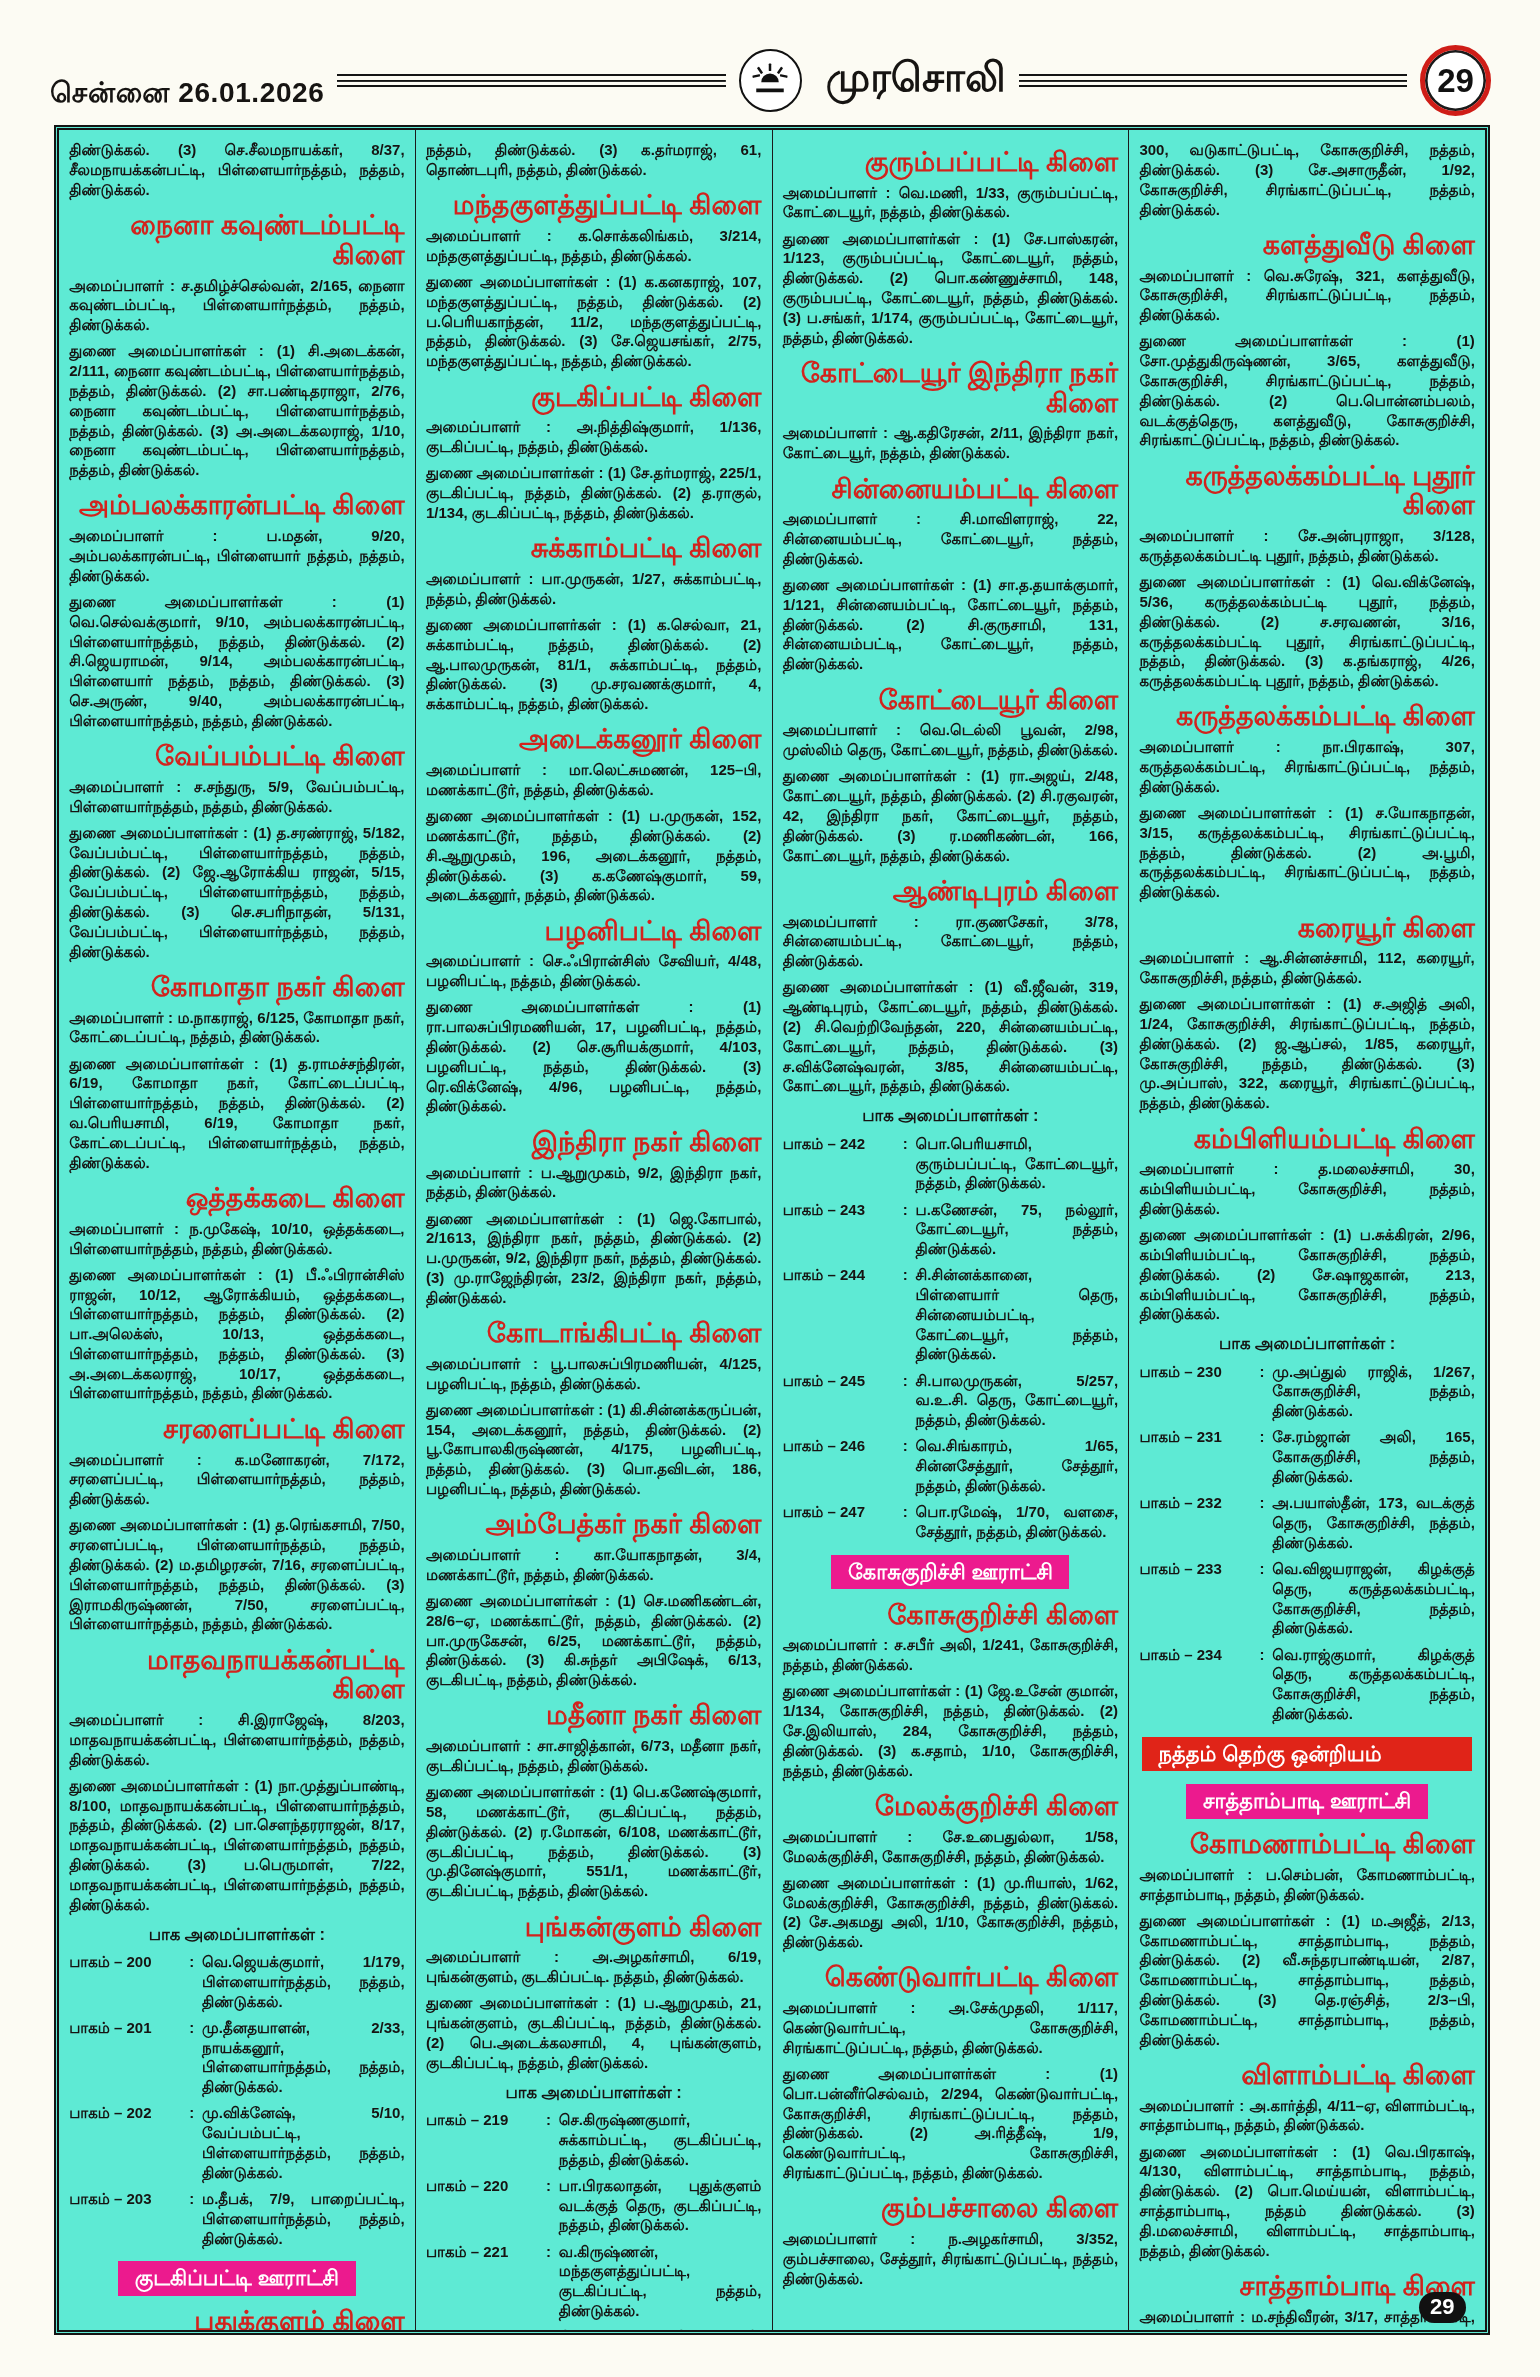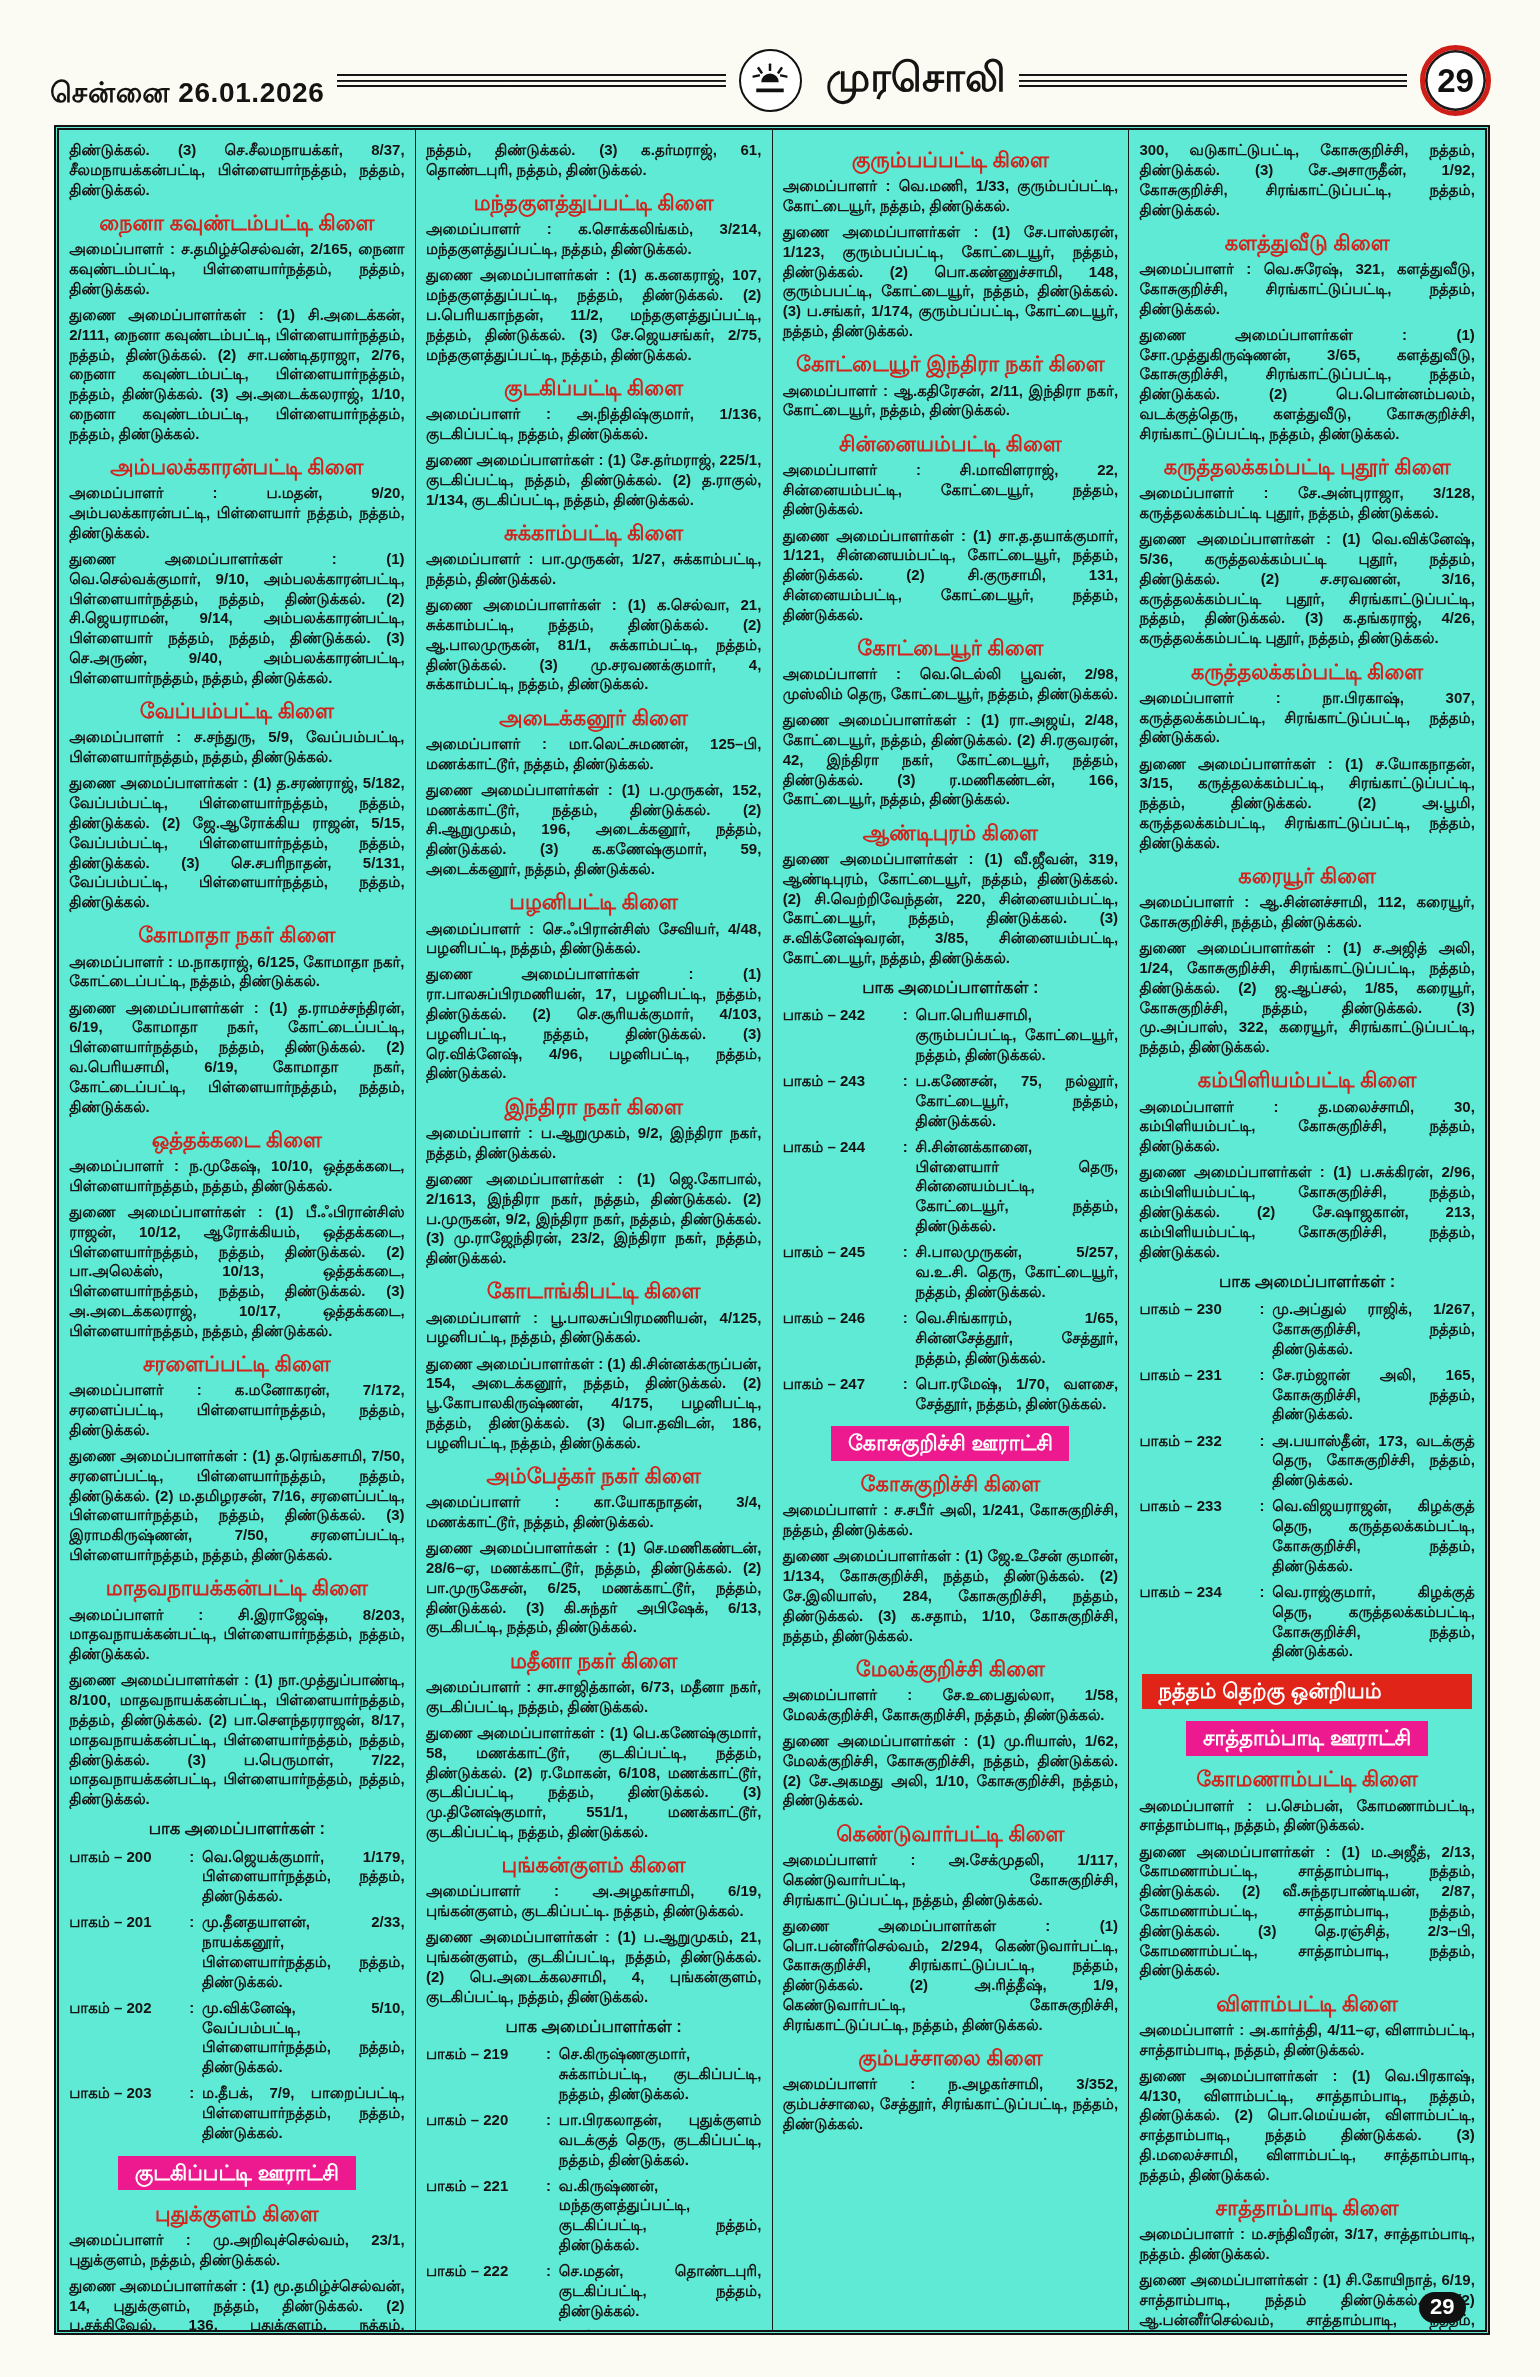--- a/index.html
+++ b/index.html
@@ -38,21 +38,21 @@
     border-right:1.9px solid #1b1b1b;
   }
   .col:last-child{border-right:none;}
   
   .body-text,.org-line,.dep-line{
     font-size:15px;line-height:1.32;font-weight:600;
     text-align:justify;margin:3.8px 0 6.4px 0;word-break:break-word;
   }
   .lbl{font-weight:700;}
   .branch-heading{
-    color:#d2231d;font-size:21px;font-weight:700;text-align:center;
+    color:#d2231d;font-size:27px;font-weight:700;text-align:right;
     margin:11.5px 0 5.1px 0;line-height:1.1;
   }
   .banner{
     display:block;margin:12.8px auto 3.8px auto;width:fit-content;max-width:100%;
     color:#fff;font-size:21px;font-weight:700;text-align:left;
     padding:5.1px 16.6px 6.4px 16.6px;line-height:1.1;
   }
   .banner.magenta{background:#ec1a8e;}
   .banner.red{background:#e02418;width:calc(100% - 5.1px);box-sizing:border-box;}
   .parts-title{
@@ -210,20 +210,21 @@
       <p class="dep-line"><span class="lbl">துணை அமைப்பாளர்கள் : </span><span>(1) சே.பாஸ்கரன், 1/123, குரும்பப்பட்டி, கோட்டையூர், நத்தம், திண்டுக்கல். (2) பொ.கண்ணுச்சாமி, 148, குரும்பபட்டி, கோட்டையூர், நத்தம், திண்டுக்கல். (3) ப.சங்கர், 1/174, குரும்பப்பட்டி, கோட்டையூர், நத்தம், திண்டுக்கல்.</span></p>
       <h3 class="branch-heading">கோட்டையூர் இந்திரா நகர் கிளை</h3>
       <p class="org-line"><span class="lbl">அமைப்பாளர் : </span><span>ஆ.கதிரேசன், 2/11, இந்திரா நகர், கோட்டையூர், நத்தம், திண்டுக்கல்.</span></p>
       <h3 class="branch-heading">சின்னையம்பட்டி கிளை</h3>
       <p class="org-line"><span class="lbl">அமைப்பாளர் : </span><span>சி.மாவிளராஜ், 22, சின்னையம்பட்டி, கோட்டையூர், நத்தம், திண்டுக்கல்.</span></p>
       <p class="dep-line"><span class="lbl">துணை அமைப்பாளர்கள் : </span><span>(1) சா.த.தயாக்குமார், 1/121, சின்னையம்பட்டி, கோட்டையூர், நத்தம், திண்டுக்கல். (2) சி.குருசாமி, 131, சின்னையம்பட்டி, கோட்டையூர், நத்தம், திண்டுக்கல்.</span></p>
       <h3 class="branch-heading">கோட்டையூர் கிளை</h3>
       <p class="org-line"><span class="lbl">அமைப்பாளர் : </span><span>வெ.டெல்லி பூவன், 2/98, முஸ்லிம் தெரு, கோட்டையூர், நத்தம், திண்டுக்கல்.</span></p>
       <p class="dep-line"><span class="lbl">துணை அமைப்பாளர்கள் : </span><span>(1) ரா.அஜய், 2/48, கோட்டையூர், நத்தம், திண்டுக்கல். (2) சி.ரகுவரன், 42, இந்திரா நகர், கோட்டையூர், நத்தம், திண்டுக்கல். (3) ர.மணிகண்டன், 166, கோட்டையூர், நத்தம், திண்டுக்கல்.</span></p>
       <h3 class="branch-heading">ஆண்டிபுரம் கிளை</h3>
+      <p class="org-line"><span class="lbl">அமைப்பாளர் : </span><span>ரா.குணசேகர், 3/78, சின்னையம்பட்டி, கோட்டையூர், நத்தம், திண்டுக்கல்.</span></p>
       <p class="dep-line"><span class="lbl">துணை அமைப்பாளர்கள் : </span><span>(1) வீ.ஜீவன், 319, ஆண்டிபுரம், கோட்டையூர், நத்தம், திண்டுக்கல். (2) சி.வெற்றிவேந்தன், 220, சின்னையம்பட்டி, கோட்டையூர், நத்தம், திண்டுக்கல். (3) ச.விக்னேஷ்வரன், 3/85, சின்னையம்பட்டி, கோட்டையூர், நத்தம், திண்டுக்கல்.</span></p>
       <div class="parts-title">பாக அமைப்பாளர்கள் :</div>
       <div class="part-row">
         <span class="part-no">பாகம் – 242</span>
         <span class="part-colon">:</span>
         <span class="part-text">பொ.பெரியசாமி, குரும்பப்பட்டி, கோட்டையூர், நத்தம், திண்டுக்கல்.</span>
       </div>
       <div class="part-row">
         <span class="part-no">பாகம் – 243</span>
         <span class="part-colon">:</span>

